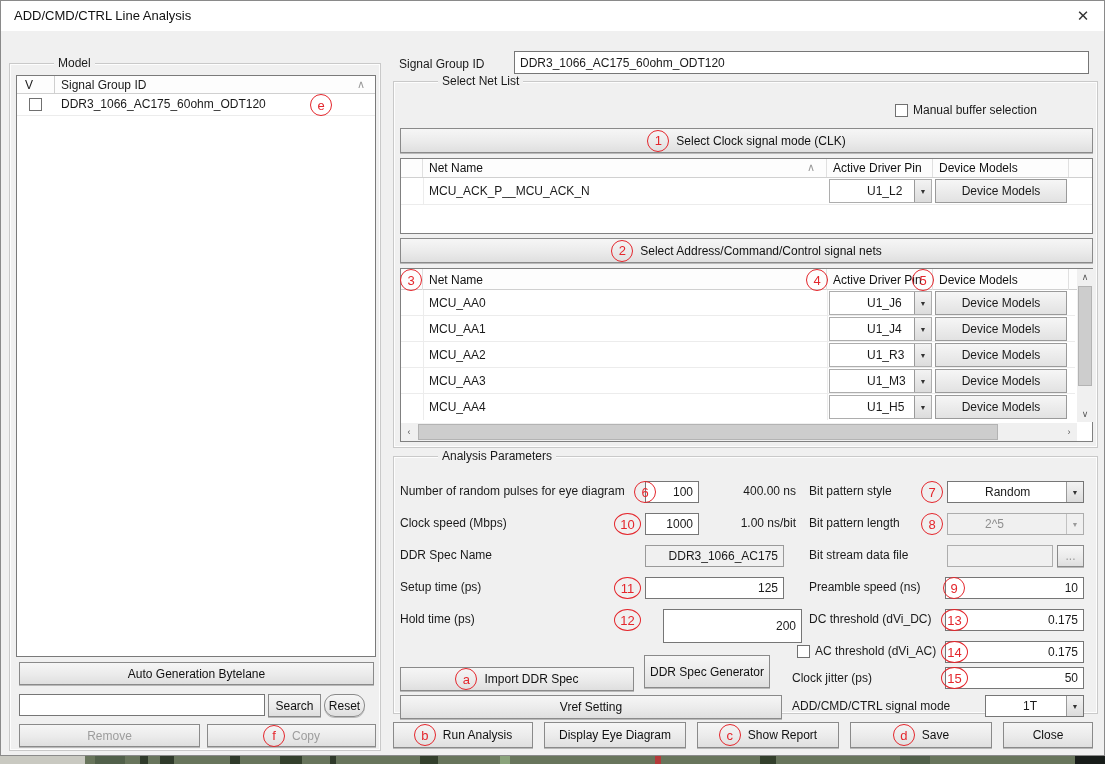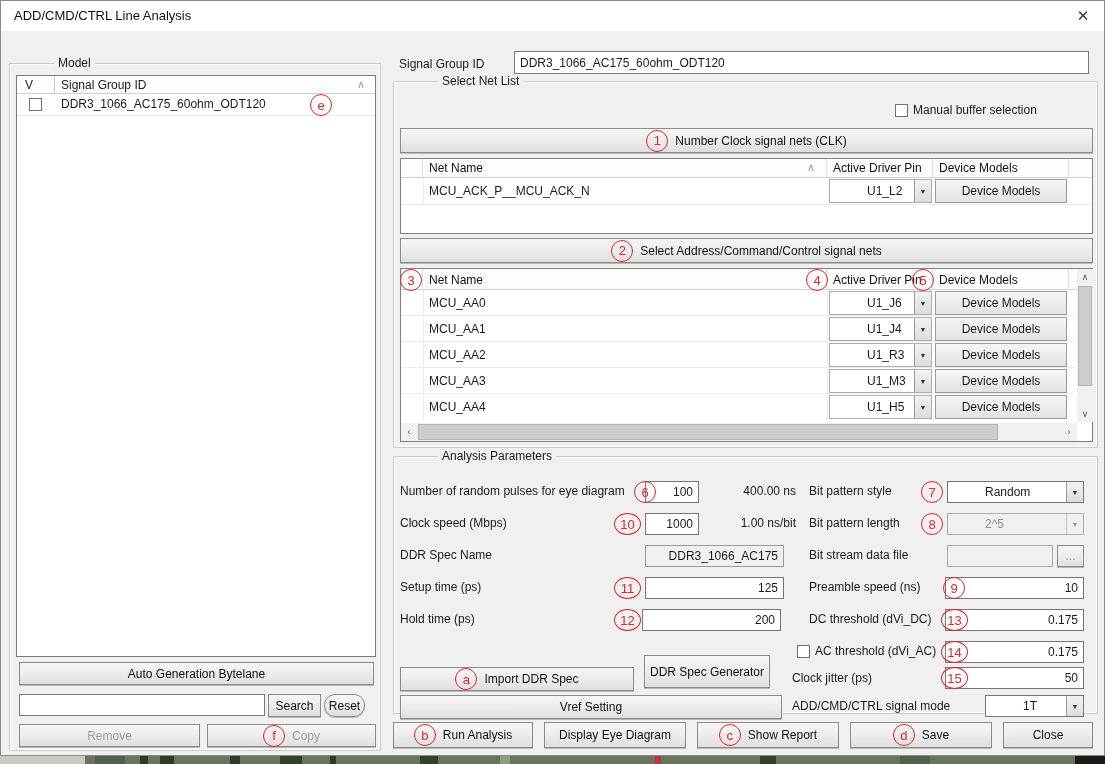--- a/index.html
+++ b/index.html
@@ -111,21 +111,21 @@
     <div class="group" style="left:392px; top:80px; width:705px; height:367px;">
       <div class="legend">Select Net List</div>
 
       <div class="checkbox" style="left:501px; top:22px;"></div>
       <div class="lbl" style="left:519px; top:21px;">Manual buffer selection</div>
 
       <button class="btn" style="left:6px; top:46px; width:693px; height:25px;">
         <span class="ann inline">
             <span>1</span>
           </span>
-        <span>Number Clock signal nets (CLK)</span>
+        <span>Select Clock signal mode (CLK)</span>
       </button>
 
       <div class="tbl" style="left:6px; top:76px; width:693px; height:76px;">
         <div class="abs" style="left:0; top:0; width:100%; height:19px; background:#fdfdfd; border-bottom:1px solid #d0d0d0;">
           <div class="th" style="left:0; width:22px; padding-left:0;"></div>
           <div class="th" style="left:22px; width:404px;">
               <span>Net Name</span>
             </div>
           <span class="abs caret" style="left:406px; top:2px;">∧</span>
           <div class="th" style="left:426px; width:106px;">
@@ -308,21 +308,21 @@
           <span>9</span>
         </div>
       <div class="field right" style="left:551px; top:120px; width:139px; height:22px;">
           <span>10</span>
         </div>
 
       <div class="lbl" style="left:6px; top:155px;">Hold time (ps)</div>
       <div class="ann wide" style="left:220px; top:152px;">
           <span>12</span>
         </div>
-      <div class="field right" style="left:248px; top:152px; width:139px; height:22px;">
+      <div class="field right" style="left:269px; top:152px; width:139px; height:34px;">
           <span>200</span>
         </div>
       <div class="lbl" style="left:415px; top:155px;">DC threshold (dVi_DC)</div>
       <div class="ann wide" style="left:547px; top:152px;">
           <span>13</span>
         </div>
       <div class="field right" style="left:551px; top:152px; width:139px; height:22px;">
           <span>0.175</span>
         </div>
 

